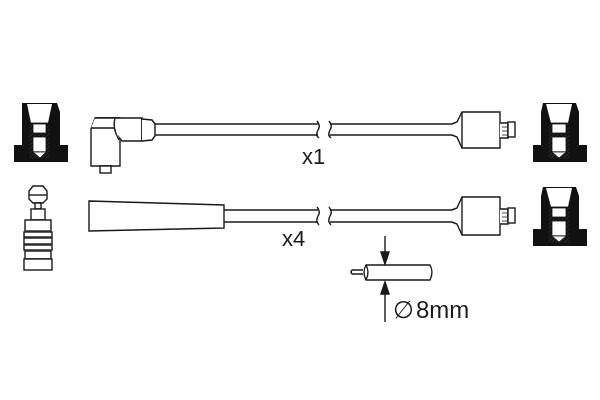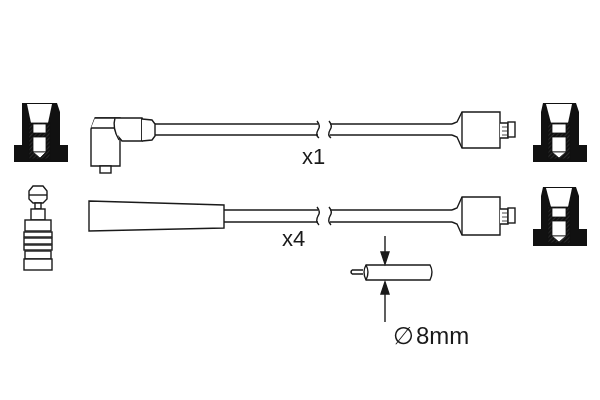--- a/index.html
+++ b/index.html
@@ -116,15 +116,15 @@
     <line x1="385" y1="236" x2="385" y2="262" fill="none"></line>
     <path d="M381,252 L385,264 L389,252 Z" fill="#1a1a1a"></path>
     <line x1="385" y1="283" x2="385" y2="322" fill="none"></line>
     <path d="M381,294 L385,282 L389,294 Z" fill="#1a1a1a"></path>
   </g>
 </svg>
 
 <div class="lbl" style="left:254px; top:146px;margin-left:48px;">x1</div>
 <div class="lbl" style="left:254px; top:228px;margin-left:28px;">x4</div>
 
-<div class="lbl" style="left:393px; top:298px; font-size:24px; white-space:nowrap;margin-top:26px;">
+<div class="lbl" style="left:393px; top:298px; font-size:24px; white-space:nowrap;">
   <span>∅</span><span style="margin-left:2px;">8mm</span>
 </div>
 
 </body></html>

